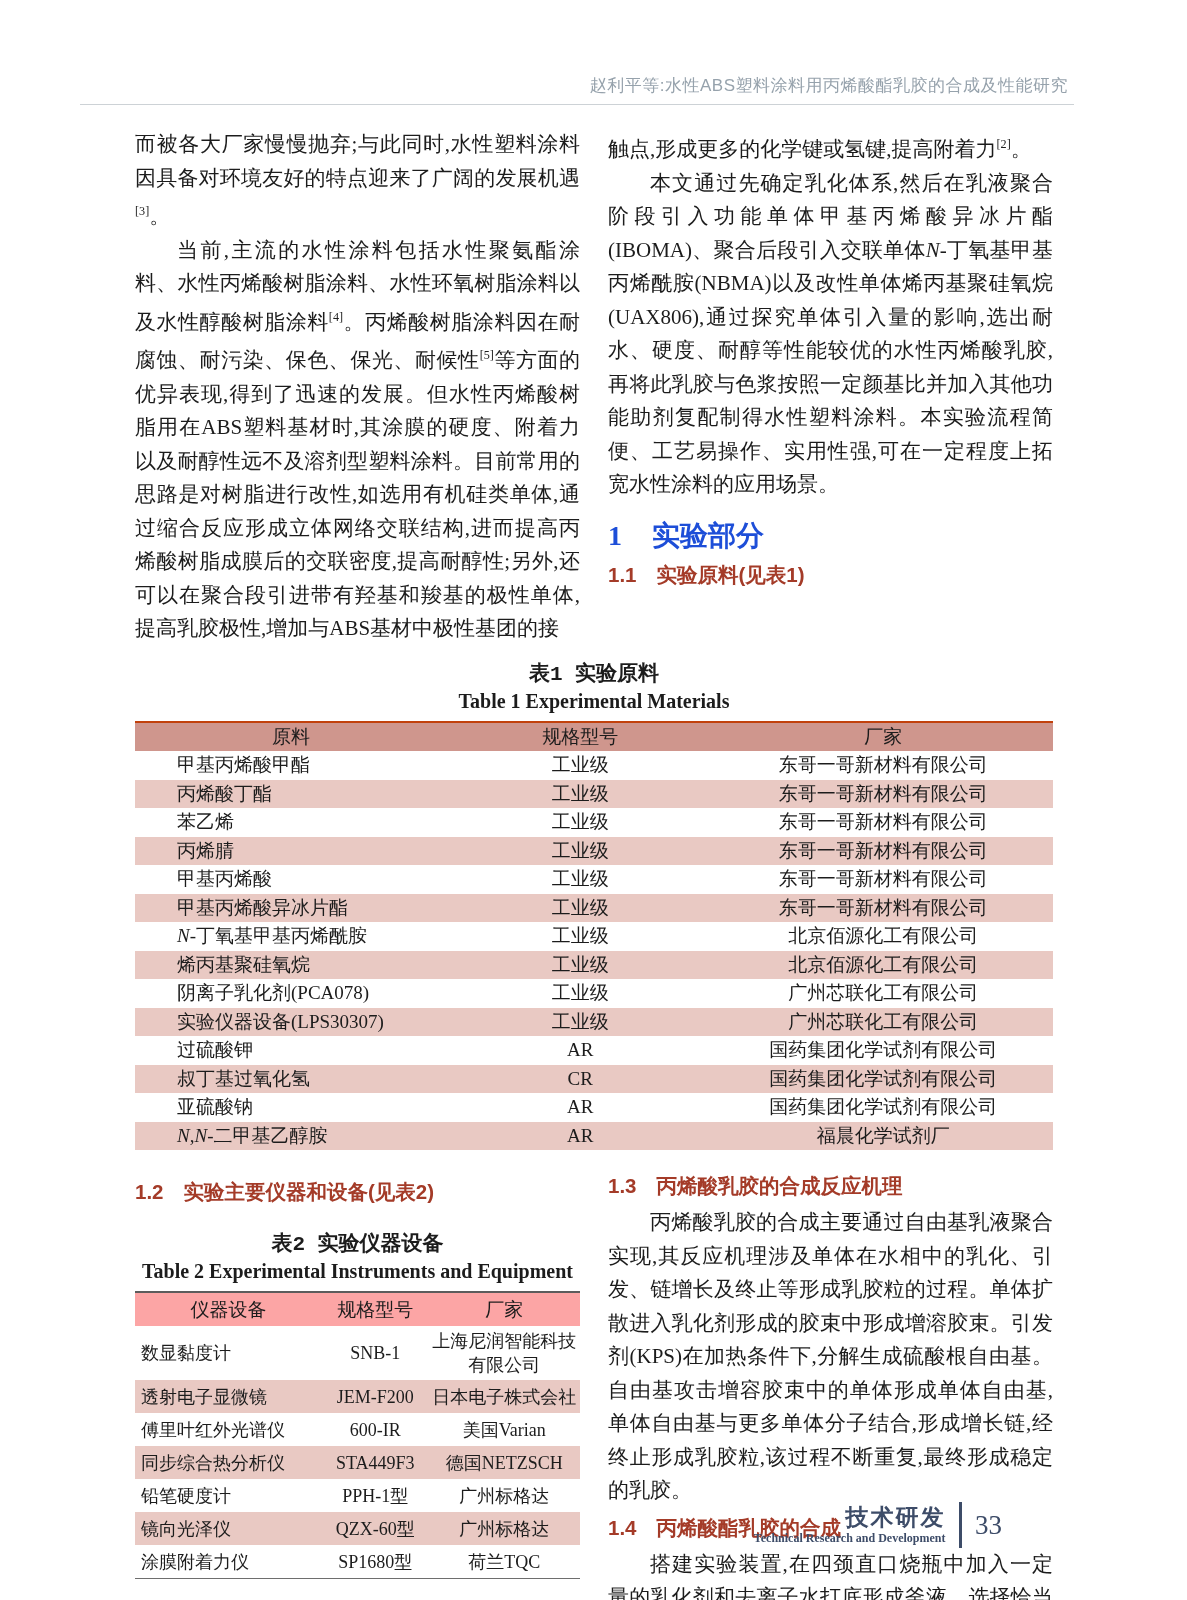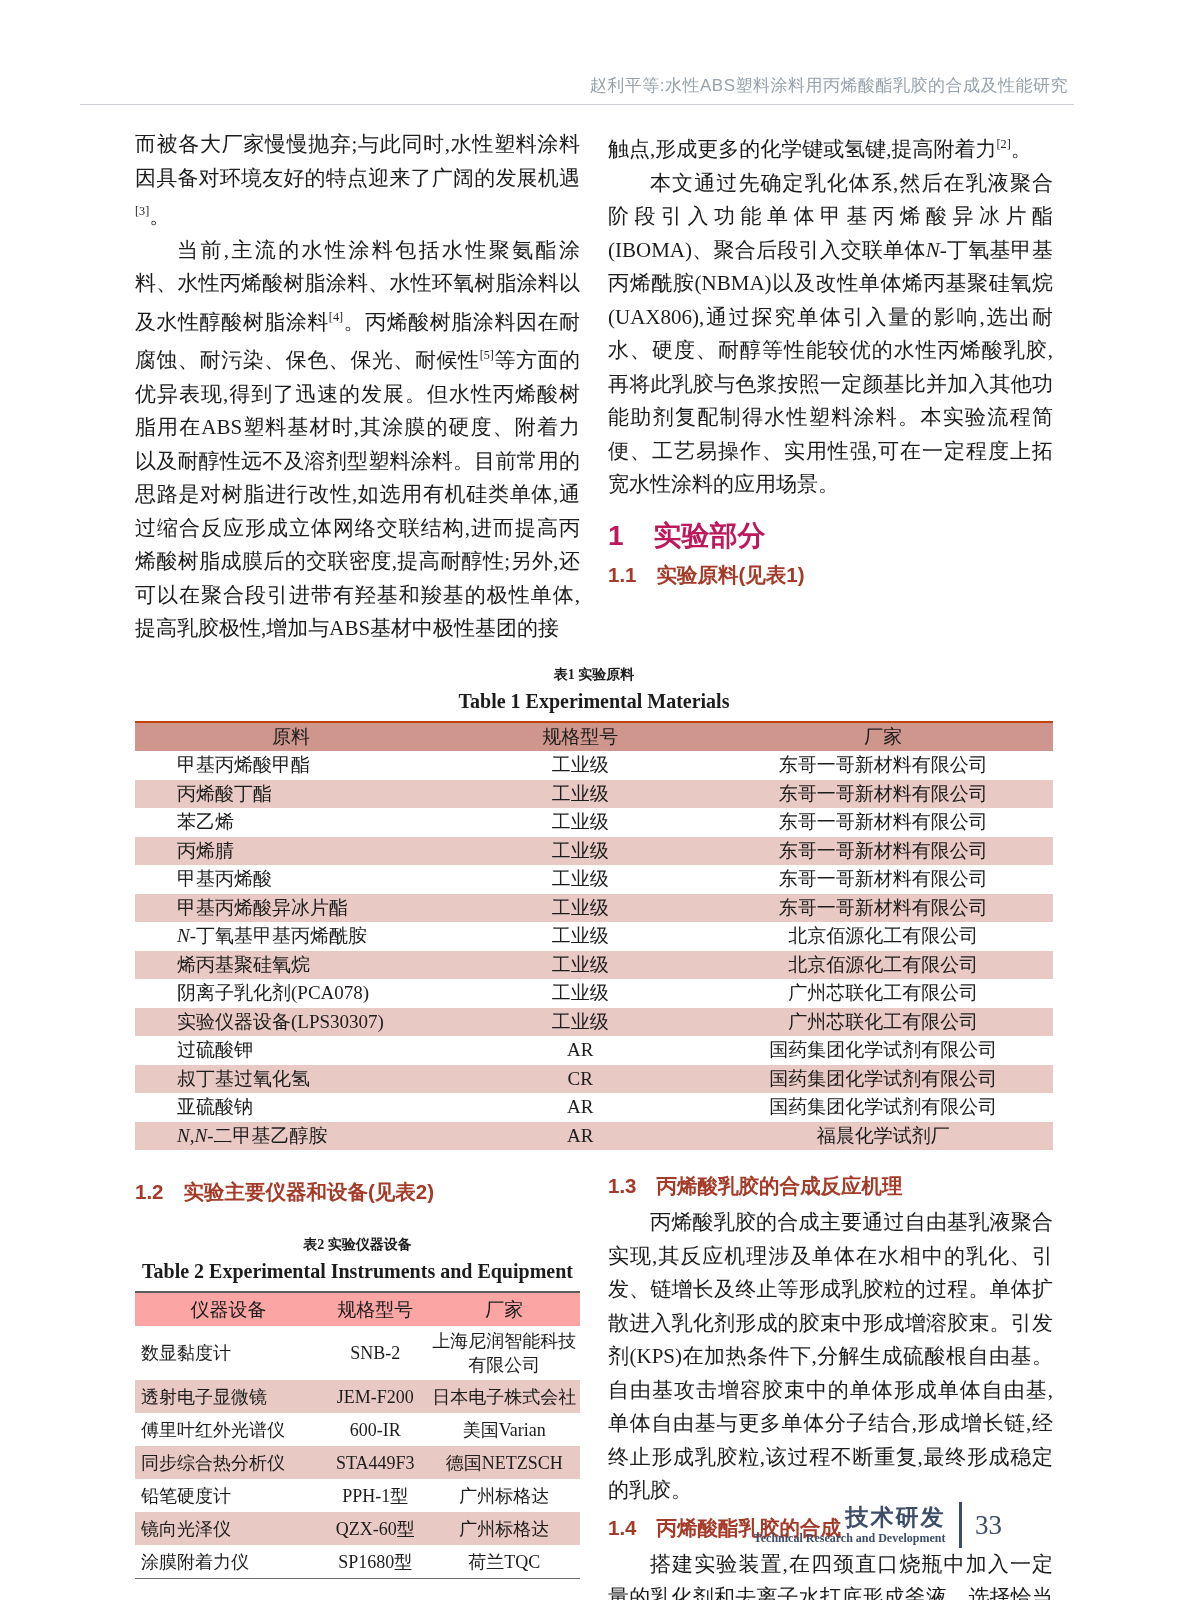--- a/index.html
+++ b/index.html
@@ -33,37 +33,37 @@
     font-size:21px;line-height:33.5px;
     text-align:justify;
     text-indent:2em;
   }
   .para.noindent{text-indent:0;}
   sup{font-size:0.58em;}
   i{font-style:italic;}
   
   .h1{
     margin:17px 0 8px 0;
-    color:#be185d;
-    font-family:Liberation Sans, sans-serif;
+    color:#1d4ed8;
+    font-family:Liberation Serif, serif;
     font-weight:bold;font-size:28px;line-height:34px;
   }
   .h1 .num{margin-right:30px;}
   .h2{
     margin:6px 0 6px 0;
     color:#a43b28;
     font-family:"Liberation Sans","DejaVu Sans",sans-serif;
     font-weight:bold;font-size:20.5px;line-height:28px;
   }
   .h2 .num{margin-right:20px;}
   
   .tbl-caption{
     text-align:center;
-    font-family:Liberation Serif, serif;
-    font-weight:bold;font-size:14px;line-height:26px;
+    font-family:Liberation Mono, monospace;
+    font-weight:bold;font-size:21px;line-height:26px;
     margin:0;
   }
   .tbl-caption-en{
     text-align:center;
     font-family:"Liberation Serif","DejaVu Serif",serif;
     font-weight:bold;font-size:20px;line-height:27px;
     margin:0 0 6px 0;
   }
   
   table{border-collapse:collapse;}
@@ -253,21 +253,21 @@
             <thead>
               <tr>
                   <th>仪器设备</th>
                   <th>规格型号</th>
                   <th>厂家</th>
                 </tr>
             </thead>
             <tbody>
                 <tr>
                   <td>数显黏度计</td>
-                  <td>SNB-2</td>
+                  <td>SNB-1</td>
                   <td>上海尼润智能科技有限公司</td>
                 </tr>
                 <tr>
                   <td>透射电子显微镜</td>
                   <td>JEM-F200</td>
                   <td>日本电子株式会社</td>
                 </tr>
                 <tr>
                   <td>傅里叶红外光谱仪</td>
                   <td>600-IR</td>

